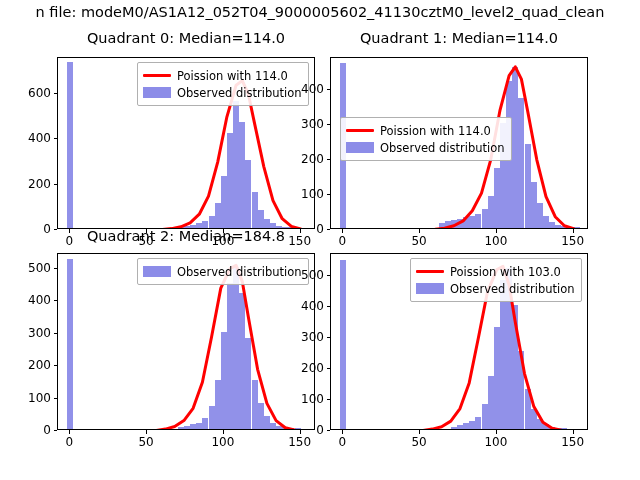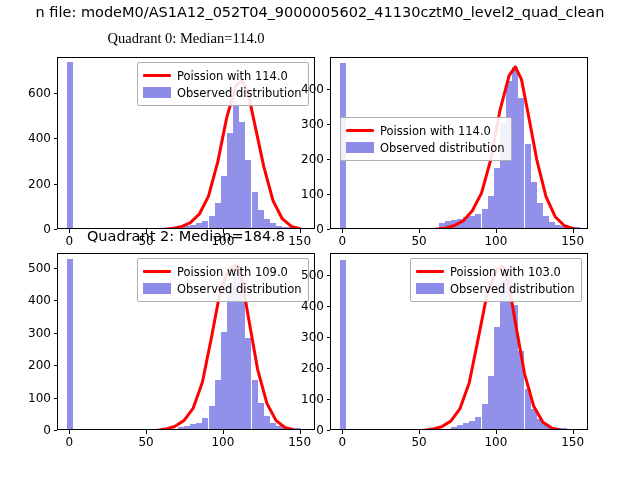--- a/index.html
+++ b/index.html
@@ -20,21 +20,21 @@
   .legpatch{width:28px;height:11px;background:#6666e0;opacity:0.75;margin-right:6px;}
   .legtext{font-size:11.5px;color:#000;white-space:nowrap;}
   svg.curve{position:absolute;left:0;top:0;overflow:visible;}
 </style>
 </head>
 <body>
 
 <div id="root">
   <div class="suptitle">n file: modeM0/AS1A12_052T04_9000005602_41130cztM0_level2_quad_clean</div>
 <div class="panel" style="left: 0px; top: 0px; width: 640px; height: 480px;">
-      <div class="ptitle" style="left: 57px; width: 258px; top: 30px; font-family: Liberation Serif, serif;">Quadrant 0: Median=114.0</div>
+      <div class="ptitle" style="left: 57px; width: 258px; top: 30px;">Quadrant 0: Median=114.0</div>
       <div class="plotbox" style="left: 57px; top: 57px; width: 258px; height: 172px;">
         <div class="bar" style="left: 9.21429px; width: 6.14286px; height: 166.342px;"></div>
         <div class="bar" style="left: 119.786px; width: 6.14286px; height: 1.81053px;"></div>
         <div class="bar" style="left: 125.929px; width: 6.14286px; height: 2.26316px;"></div>
         <div class="bar" style="left: 132.071px; width: 6.14286px; height: 3.16842px;"></div>
         <div class="bar" style="left: 138.214px; width: 6.14286px; height: 4.97895px;"></div>
         <div class="bar" style="left: 144.357px; width: 6.14286px; height: 6.78947px;"></div>
         <div class="bar" style="left: 150.5px; width: 6.14286px; height: 12.4474px;"></div>
         <div class="bar" style="left: 156.643px; width: 6.14286px; height: 24.8947px;"></div>
         <div class="bar" style="left: 162.786px; width: 6.14286px; height: 52.0526px;"></div>
@@ -76,20 +76,21 @@
           <span class="legline"></span>
           <span class="legtext">Poission with 114.0</span>
         </div>
         <div class="legrow">
           <span class="legpatch"></span>
           <span class="legtext">Observed distribution</span>
         </div>
       </div>
     </div>
     <div class="panel" style="left: 0px; top: 0px; width: 640px; height: 480px;">
+      <div class="ptitle" style="left: 330px; width: 258px; top: 30px;">Quadrant 1: Median=114.0</div>
       <div class="plotbox" style="left: 330px; top: 57px; width: 258px; height: 172px;">
         <div class="bar" style="left: 9.21429px; width: 6.14286px; height: 164.98px;"></div>
         <div class="bar" style="left: 107.5px; width: 6.14286px; height: 4.91429px;"></div>
         <div class="bar" style="left: 113.643px; width: 6.14286px; height: 7.02041px;"></div>
         <div class="bar" style="left: 119.786px; width: 6.14286px; height: 7.72245px;"></div>
         <div class="bar" style="left: 125.929px; width: 6.14286px; height: 9.12653px;"></div>
         <div class="bar" style="left: 132.071px; width: 6.14286px; height: 10.5306px;"></div>
         <div class="bar" style="left: 138.214px; width: 6.14286px; height: 11.9347px;"></div>
         <div class="bar" style="left: 144.357px; width: 6.14286px; height: 14.0408px;"></div>
         <div class="bar" style="left: 150.5px; width: 6.14286px; height: 19.3061px;"></div>
@@ -185,24 +186,20 @@
       <div class="tickmark-y" style="top: 365.046px; left: 53.5px; width: 3.5px;"></div>
       <div class="tick-y" style="top: 365.046px; left: 9px; width: 42px;">200</div>
       <div class="tickmark-y" style="top: 332.569px; left: 53.5px; width: 3.5px;"></div>
       <div class="tick-y" style="top: 332.569px; left: 9px; width: 42px;">300</div>
       <div class="tickmark-y" style="top: 300.092px; left: 53.5px; width: 3.5px;"></div>
       <div class="tick-y" style="top: 300.092px; left: 9px; width: 42px;">400</div>
       <div class="tickmark-y" style="top: 267.615px; left: 53.5px; width: 3.5px;"></div>
       <div class="tick-y" style="top: 267.615px; left: 9px; width: 42px;">500</div>
       <div class="legend" style="left: 137px; top: 258px; width: 172px;">
         <div class="legrow">
-          <span class="legline"></span>
-          <span class="legtext">Poission with 109.0</span>
-        </div>
-        <div class="legrow">
           <span class="legpatch"></span>
           <span class="legtext">Observed distribution</span>
         </div>
       </div>
     </div>
     <div class="panel" style="left: 0px; top: 0px; width: 640px; height: 480px;">
       <div class="plotbox" style="left: 330px; top: 253px; width: 258px; height: 177px;">
         <div class="bar" style="left: 9.21429px; width: 6.14286px; height: 169.237px;"></div>
         <div class="bar" style="left: 119.786px; width: 6.14286px; height: 2.48421px;"></div>
         <div class="bar" style="left: 125.929px; width: 6.14286px; height: 3.72632px;"></div>

